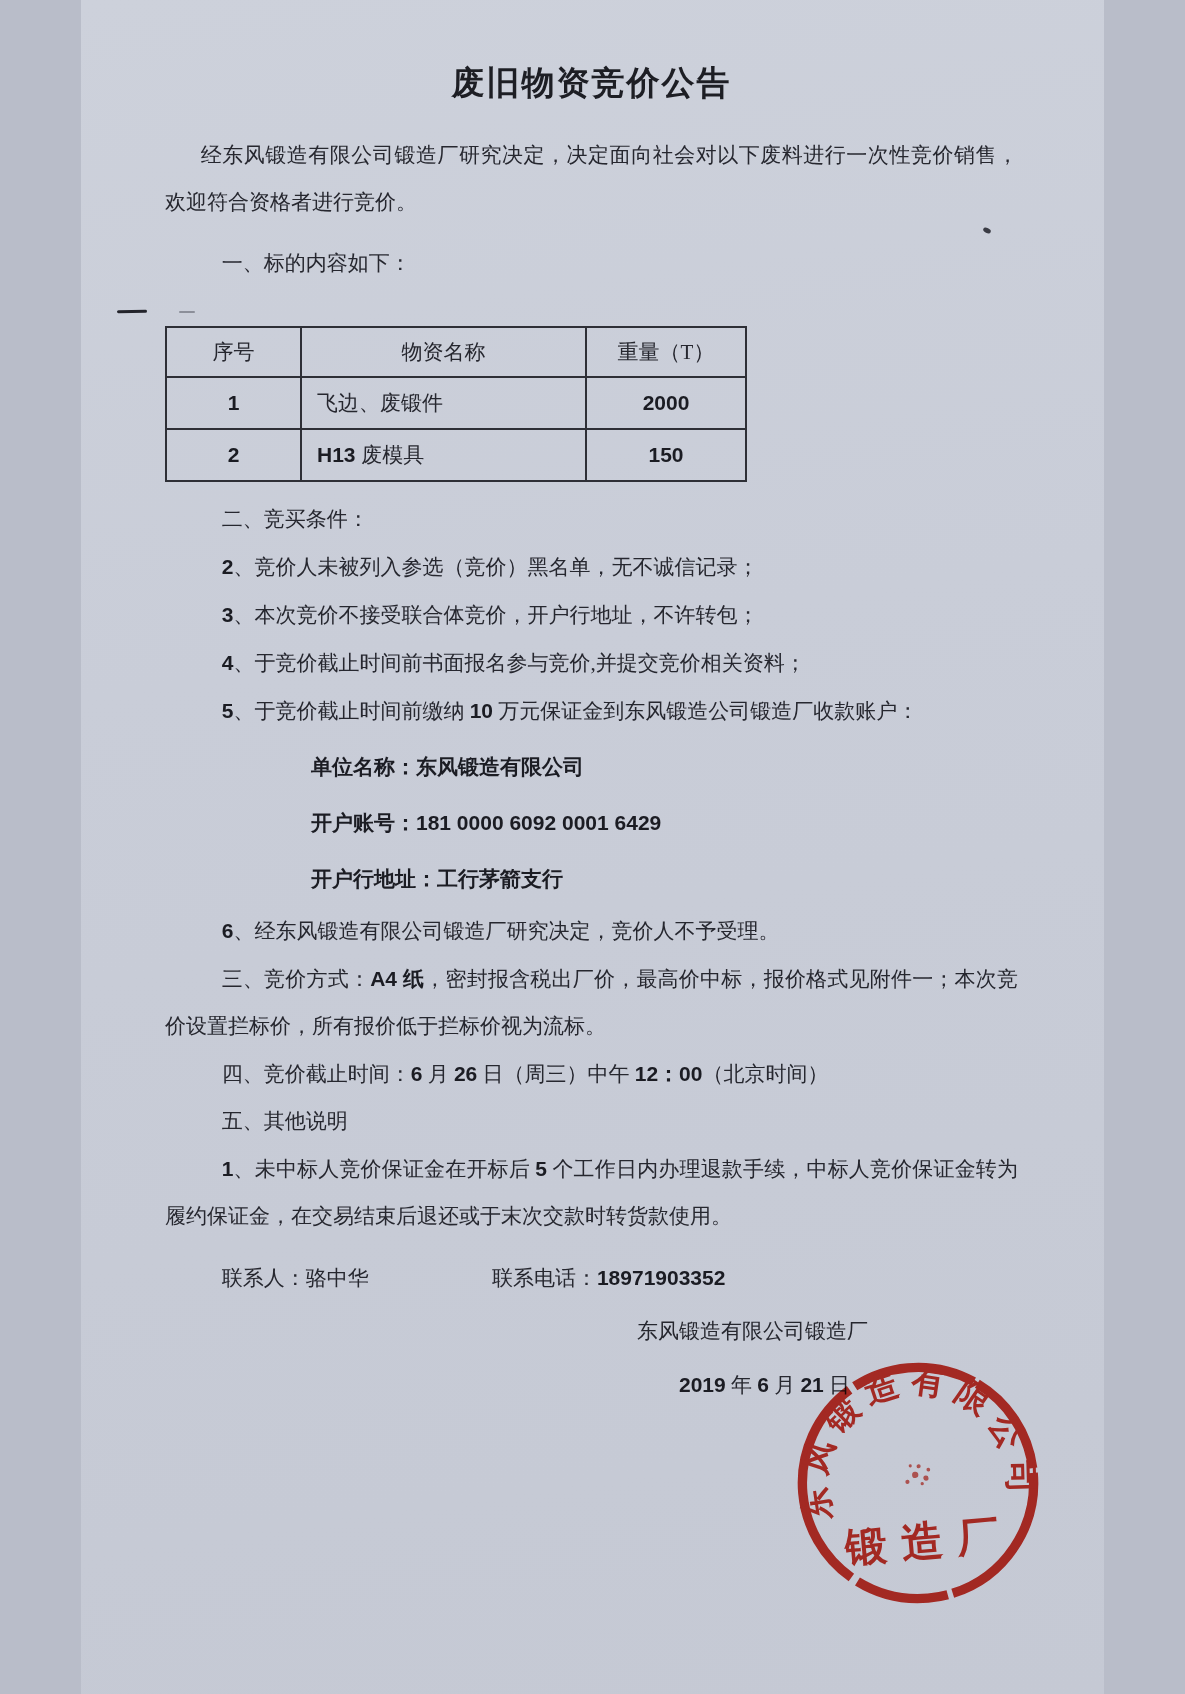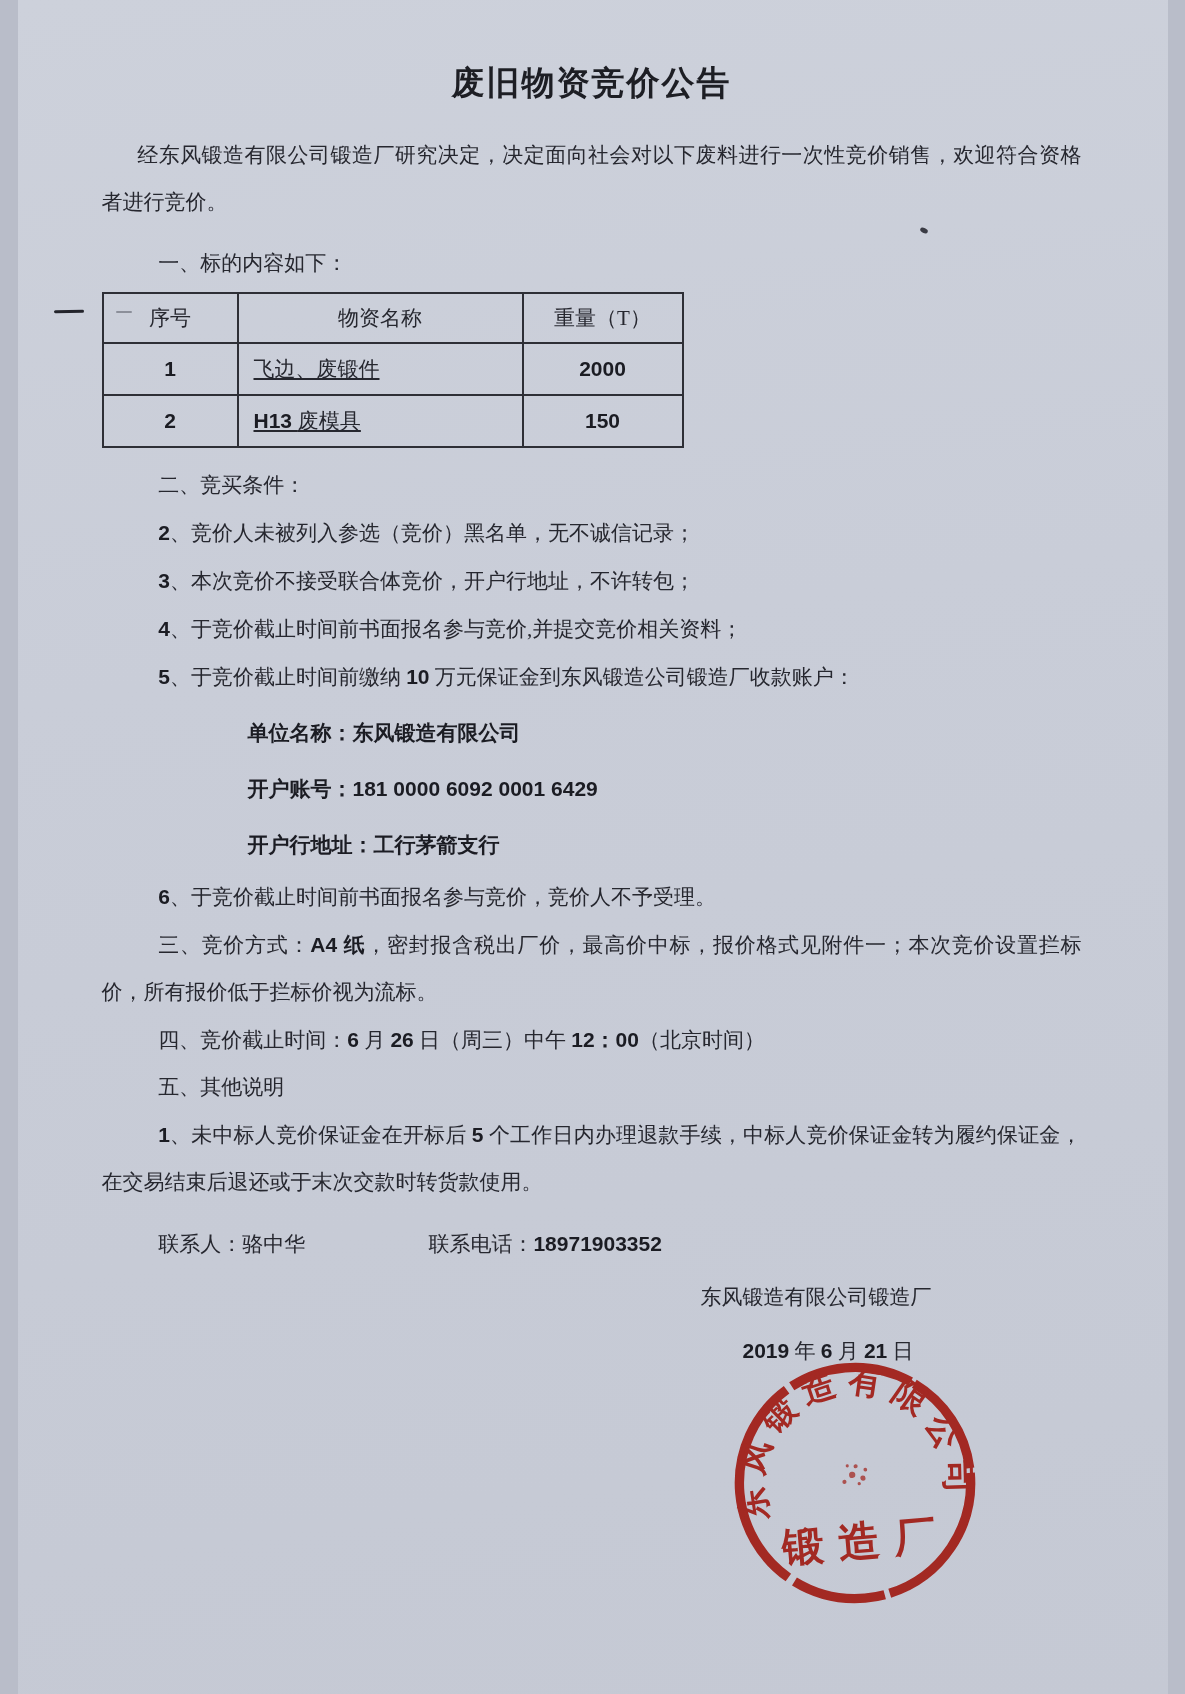--- a/index.html
+++ b/index.html
@@ -1,18 +1,18 @@
 <!DOCTYPE html>
 <html><head>
 <meta charset="utf-8">
 <style>
   html,body{margin:0;padding:0;background:#b9bdc9;}
   .page{
     position:relative;
-    width:1150px;height:1694px;
+    width:1023px;height:1694px;
     margin:0 auto;
     background:linear-gradient(172deg,#cdd1db 0%,#c9cdd8 38%,#c5c9d4 100%);
     font-family:"Liberation Serif","DejaVu Serif",serif;
     color:#26272f;
     font-size:21px;
     line-height:47px;
     overflow:hidden;
   }
   .content{padding:56px 86px 0 84px;}
   .doc-title{
@@ -27,34 +27,34 @@
   p{margin:0;text-align:justify;}
   .indent1{text-indent:1.7em;}
   .indent2{text-indent:2.7em;}
   .seg-b{
     font-family:"Liberation Sans","DejaVu Sans",sans-serif;
     font-weight:700;color:#1b1c23;
   }
   
   .sec1{display:flex;align-items:flex-start;margin-top:6px;flex-direction:column;}
   .sec1-heading{width:282px;flex:none;padding-top:8px;text-indent:2.7em;text-align:left;}
-  .stock-table{border-collapse:collapse;flex:none;margin-top:5px;background:transparent;}
+  .stock-table{border-collapse:collapse;flex:none;margin-top:39px;background:transparent;}
   .stock-table th,.stock-table td{
     border:2px solid #2e2f36;
     font-weight:400;
     padding:0;
     line-height:24px;
   }
   .stock-table th{height:48px;text-align:center;}
   .stock-table td{height:50px;}
   .col-no{width:135px;}
   .col-name{width:285px;}
   .col-weight{width:160px;}
   .cell-center{text-align:center;}
-  .cell-name{text-align:left;padding-left:15px !important;text-decoration:underline;}
+  .cell-name{text-align:left;padding-left:15px !important;}
   .h2{margin-top:14px;}
   .account{padding-left:146px;line-height:56px;margin-top:4px;}
   .account p{text-align:left;}
   .contact{margin-top:14px;text-indent:2.7em;text-align:left;}
   .contact-gap{margin-left:118px;}
   .sign-org{margin-top:6px;text-align:right;padding-right:150px;}
   .sign-date{margin-top:6px;text-align:right;padding-right:168px;}
   
   .stamp{
     position:absolute;left:712px;top:1358px;
@@ -116,21 +116,21 @@
     <p class="indent2"><b class="seg-b">3</b><span>、本次竞价不接受联合体竞价，开户行地址，不许转包；</span></p>
     <p class="indent2"><b class="seg-b">4</b><span>、于竞价截止时间前书面报名参与竞价,并提交竞价相关资料；</span></p>
     <p class="indent2"><b class="seg-b">5</b><span>、于竞价截止时间前缴纳 </span><b class="seg-b">10</b><span> 万元保证金到东风锻造公司锻造厂收款账户：</span></p>
 
     <div class="account">
       <p><b class="seg-b">单位名称：东风锻造有限公司</b></p>
       <p><b class="seg-b">开户账号：</b><b class="seg-b">181 0000 6092 0001 6429</b></p>
       <p><b class="seg-b">开户行地址：工行茅箭支行</b></p>
     </div>
 
-    <p class="indent2"><b class="seg-b">6</b><span>、于竞价截止时间前书面报名参与竞价，竞价人不予受理。</span></p>
+    <p class="indent2"><b class="seg-b">6</b><span>、经东风锻造有限公司锻造厂研究决定，竞价人不予受理。</span></p>
 
     <p class="indent2"><span>三、竞价方式：</span><b class="seg-b">A4 纸</b><span>，密封报含税出厂价，最高价中标，报价格式见附件一；本次竞价设置拦标价，所有报价低于拦标价视为流标。</span></p>
     <p class="indent2"><span>四、竞价截止时间：</span><b class="seg-b">6</b><span> 月 </span><b class="seg-b">26</b><span> 日（周三）中午 </span><b class="seg-b">12：00</b><span>（北京时间）</span></p>
     <p class="indent2"><span>五、其他说明</span></p>
     <p class="indent2"><b class="seg-b">1</b><span>、未中标人竞价保证金在开标后 </span><b class="seg-b">5</b><span> 个工作日内办理退款手续，中标人竞价保证金转为履约保证金，在交易结束后退还或于末次交款时转货款使用。</span></p>
 
     <p class="contact">
       <span><span>联系人：骆中华</span></span>
       <span class="contact-gap"><span>联系电话：</span><b class="seg-b">18971903352</b></span>
     </p>

